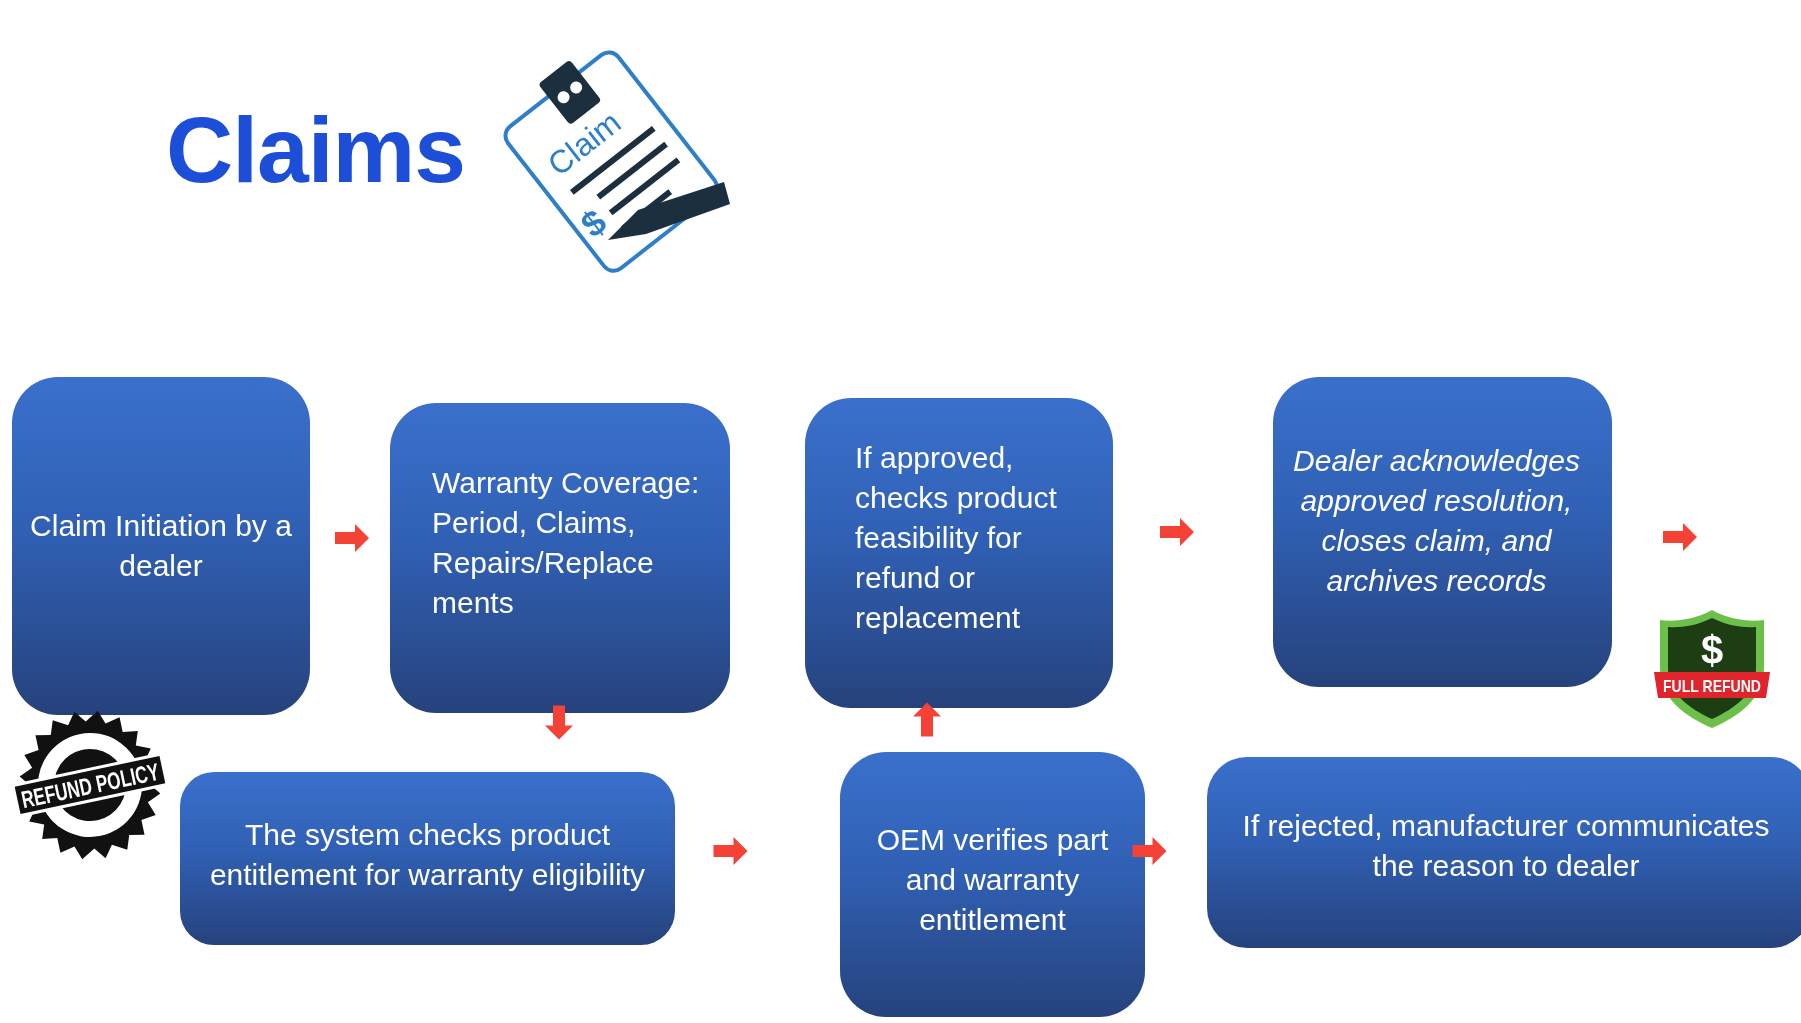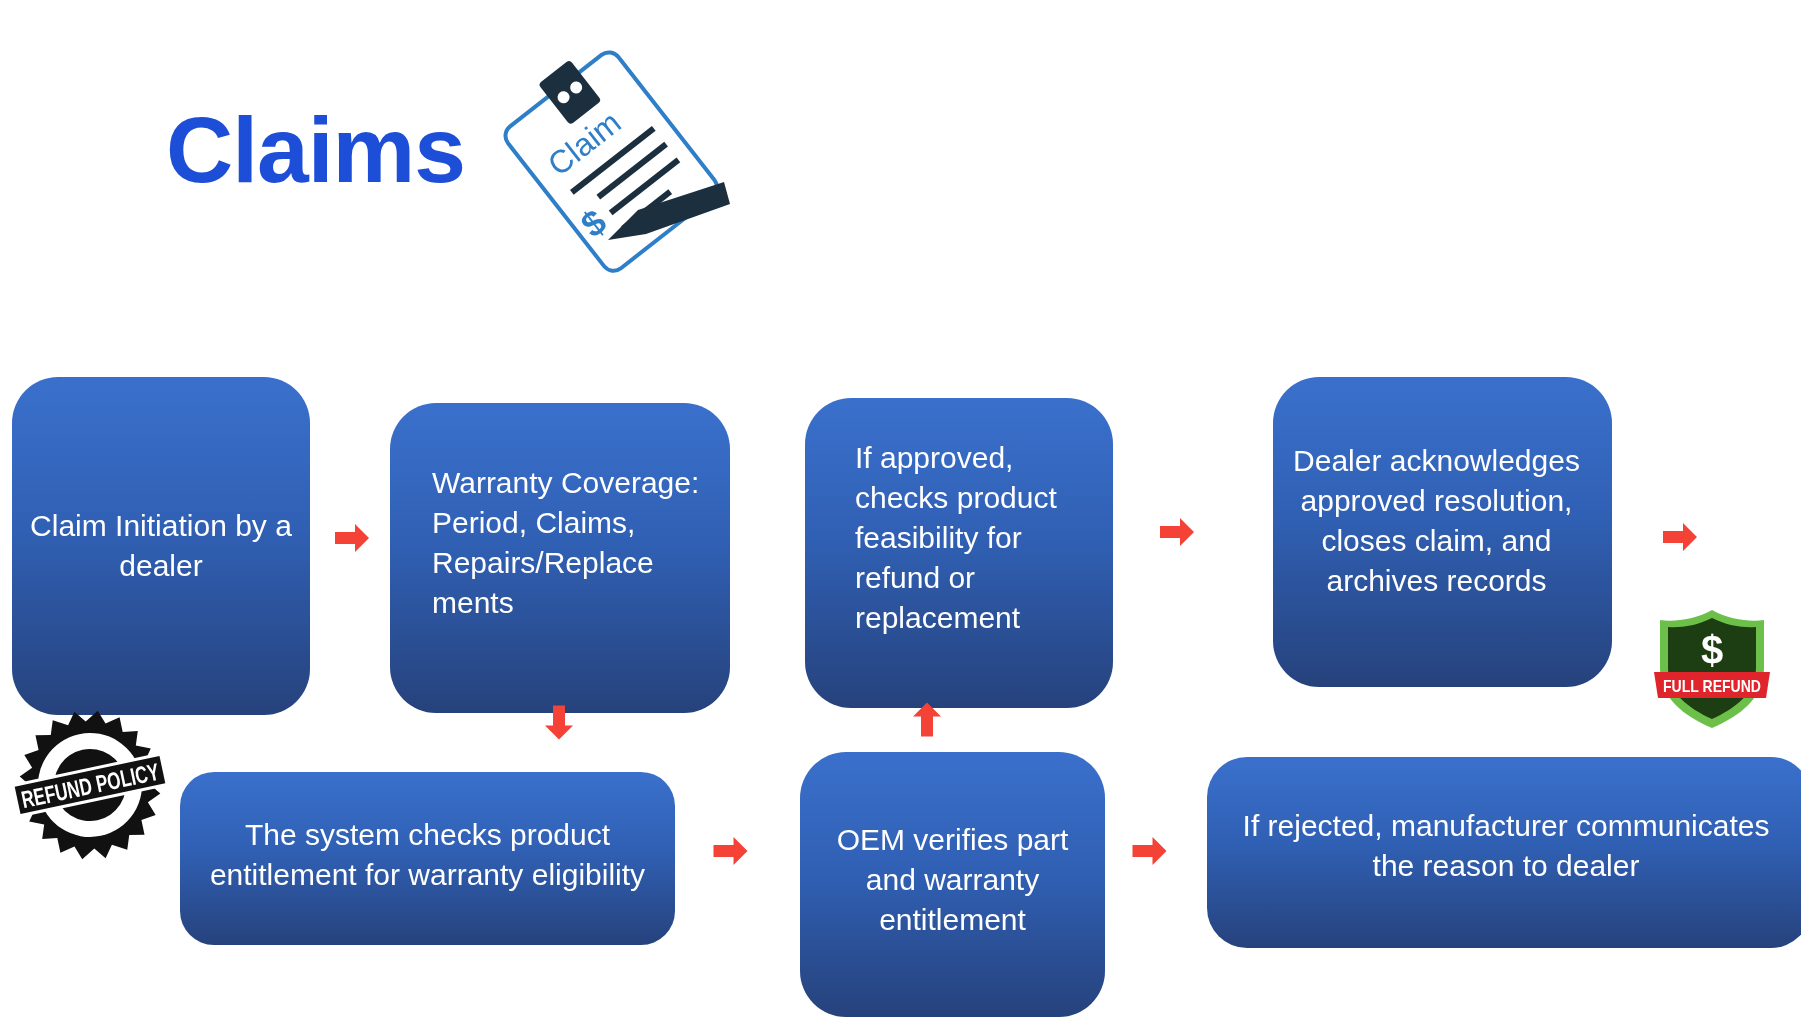--- a/index.html
+++ b/index.html
@@ -20,23 +20,23 @@
     color: #ffffff; border-radius: 46px;
     display: flex; align-items: center;
     font-size: 30px; line-height: 40px;
   }
   .box .txt { width: 100%; }
   .center { justify-content: center; text-align: center; }
   .left { justify-content: flex-start; text-align: left; }
   #box-initiation { left: 12px; top: 377px; width: 298px; height: 338px; padding: 0 8px; }
   #box-coverage { left: 390px; top: 403px; width: 340px; height: 310px; padding: 0 20px 30px 42px; }
   #box-approved { left: 805px; top: 398px; width: 308px; height: 310px; padding: 0 16px 30px 50px; }
-  #box-dealer { left: 1273px; top: 377px; width: 339px; height: 310px; padding: 0 26px 22px 14px; }
+  #box-dealer { left: 1273px; top: 377px; width: 339px; height: 310px; padding: 0 26px 22px 14px; font-style: italic; }
   #box-system { left: 180px; top: 772px; width: 495px; height: 173px; border-radius: 34px; padding: 0 20px 8px 20px; }
-  #box-oem { left: 800px; top: 752px; width: 305px; height: 265px; padding: 0 10px 10px 10px; }
+  #box-oem { left: 840px; top: 752px; width: 305px; height: 265px; padding: 0 10px 10px 10px; }
   #box-rejected { left: 1207px; top: 757px; width: 604px; height: 191px; border-radius: 40px; padding: 0 20px 14px 14px; }
   .arrow { position: absolute; }
   .stamp { position: absolute; left: 13px; top: 708px; width: 154px; height: 154px; }
   .shield { position: absolute; left: 1654px; top: 608px; width: 116px; height: 122px; }
 </style>
 </head>
 <body>
 
 <div class="title">Claims</div>
 

